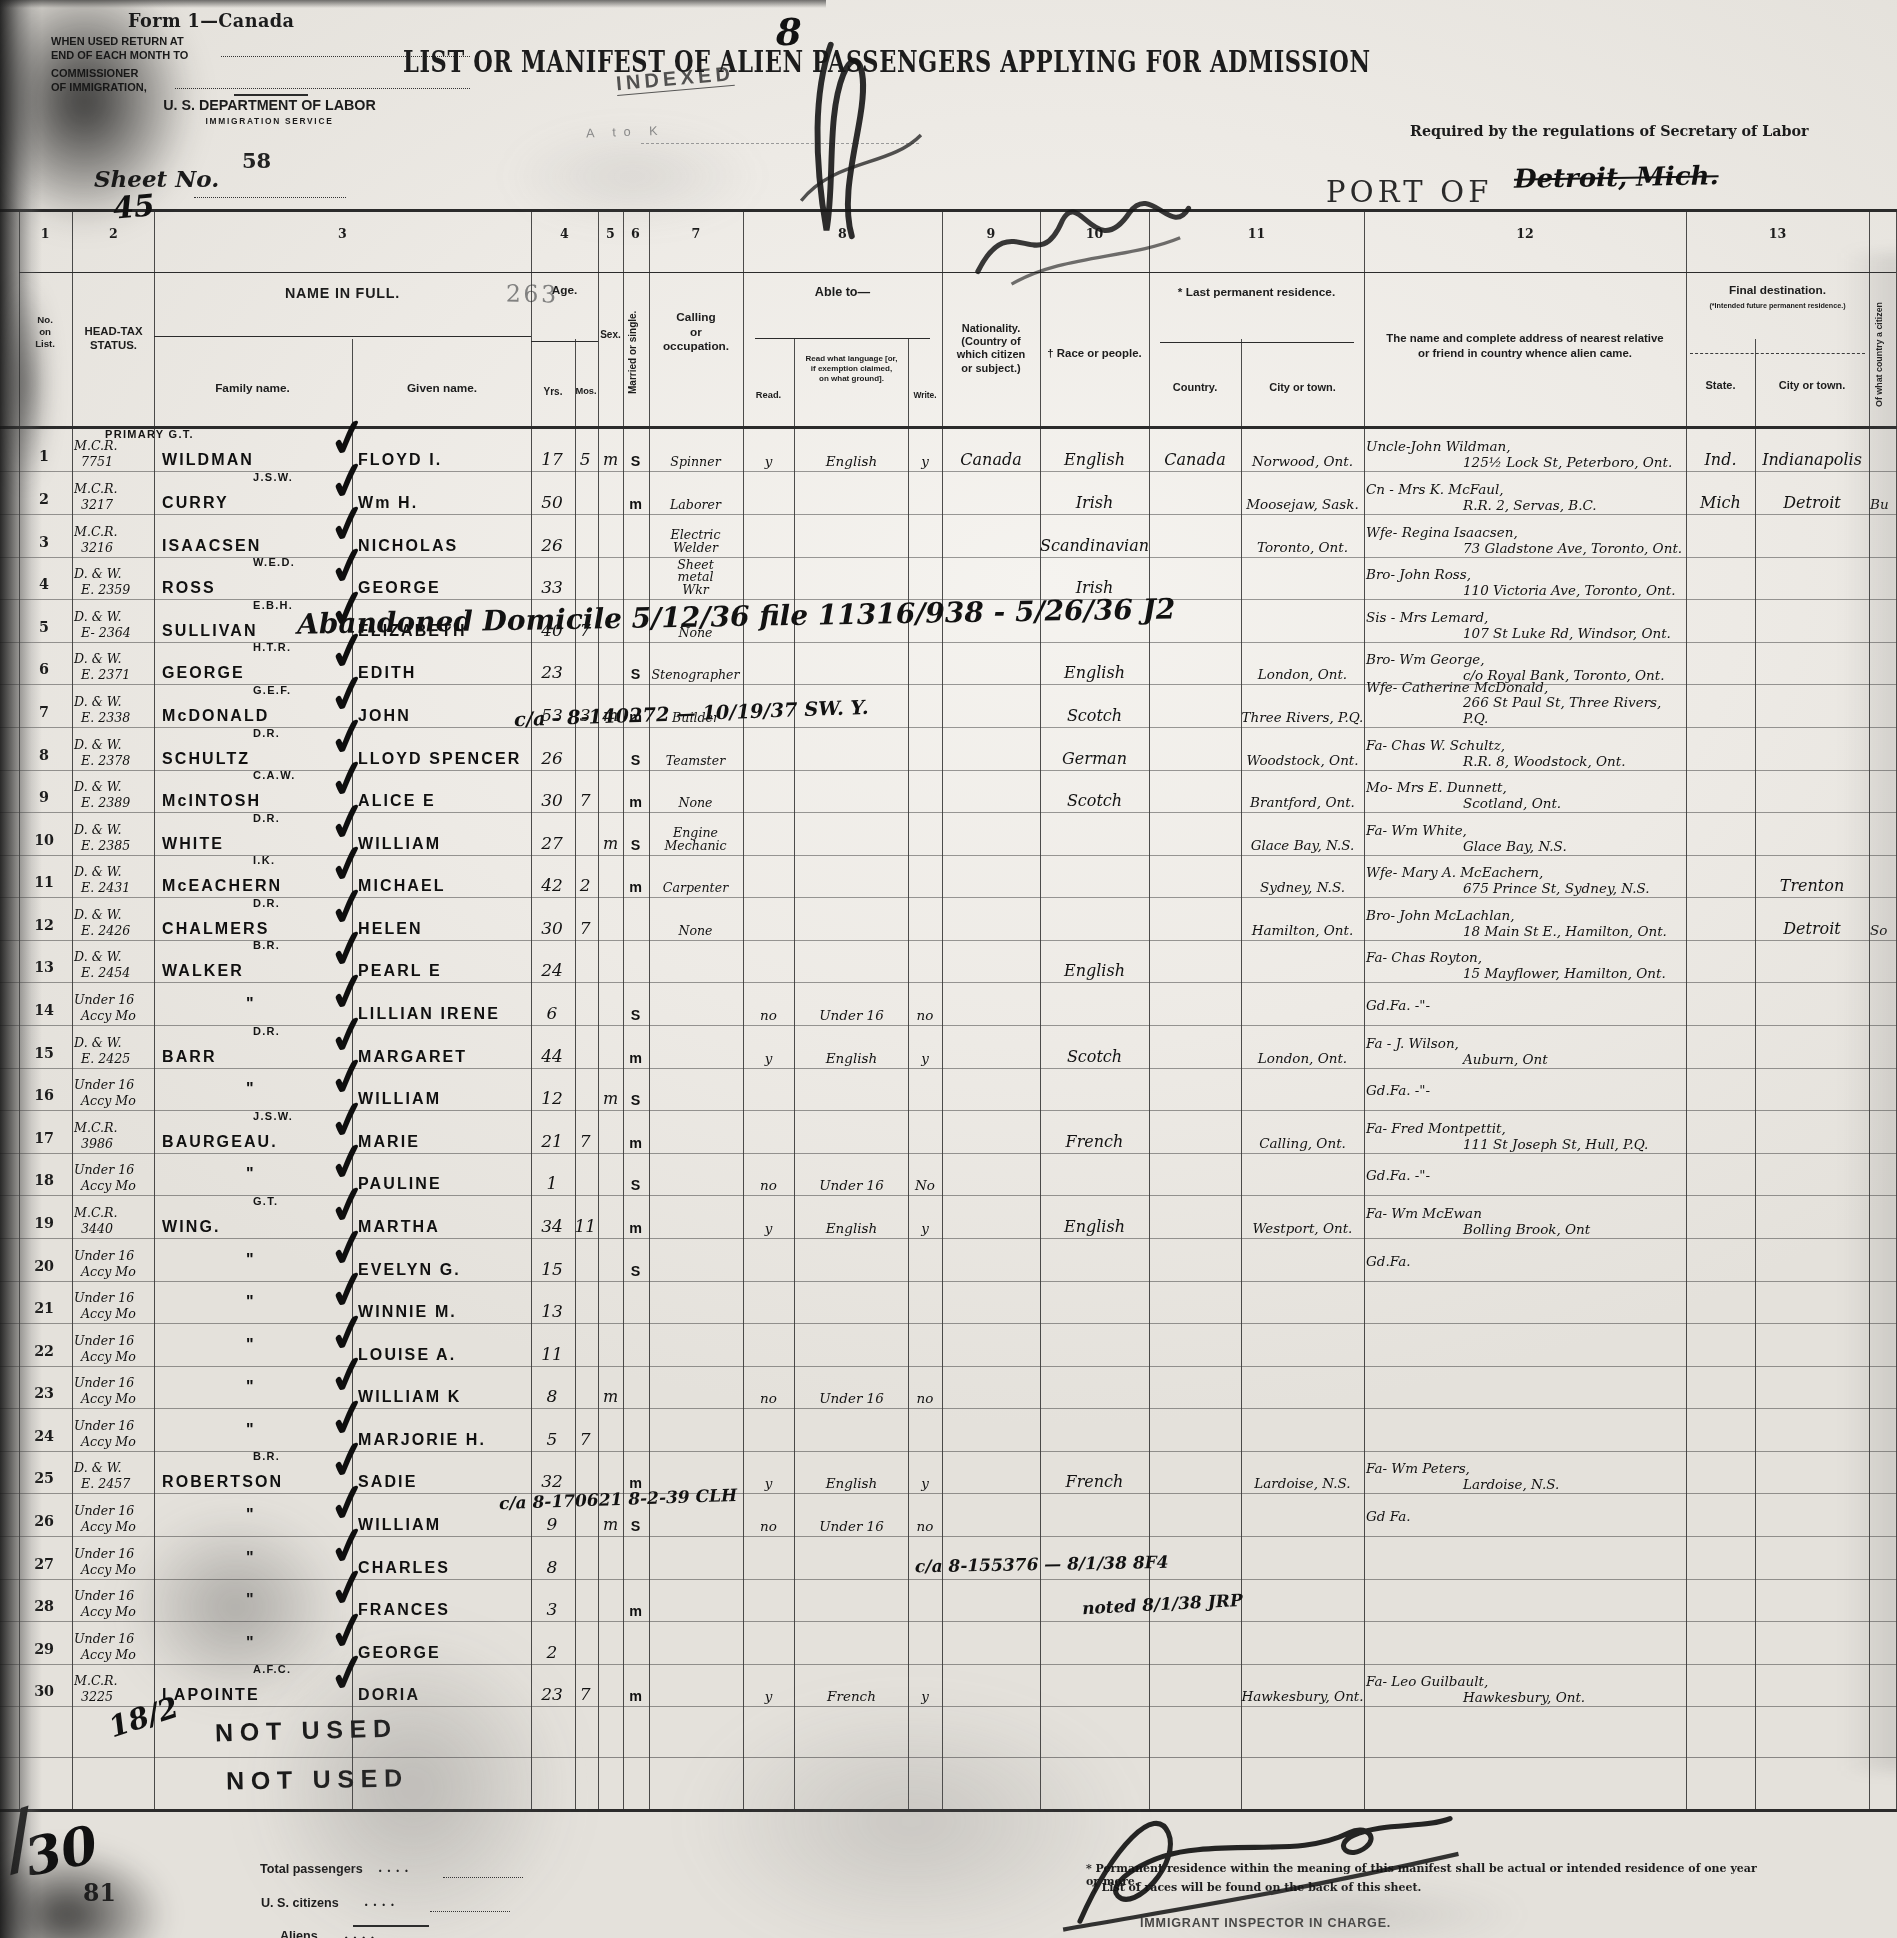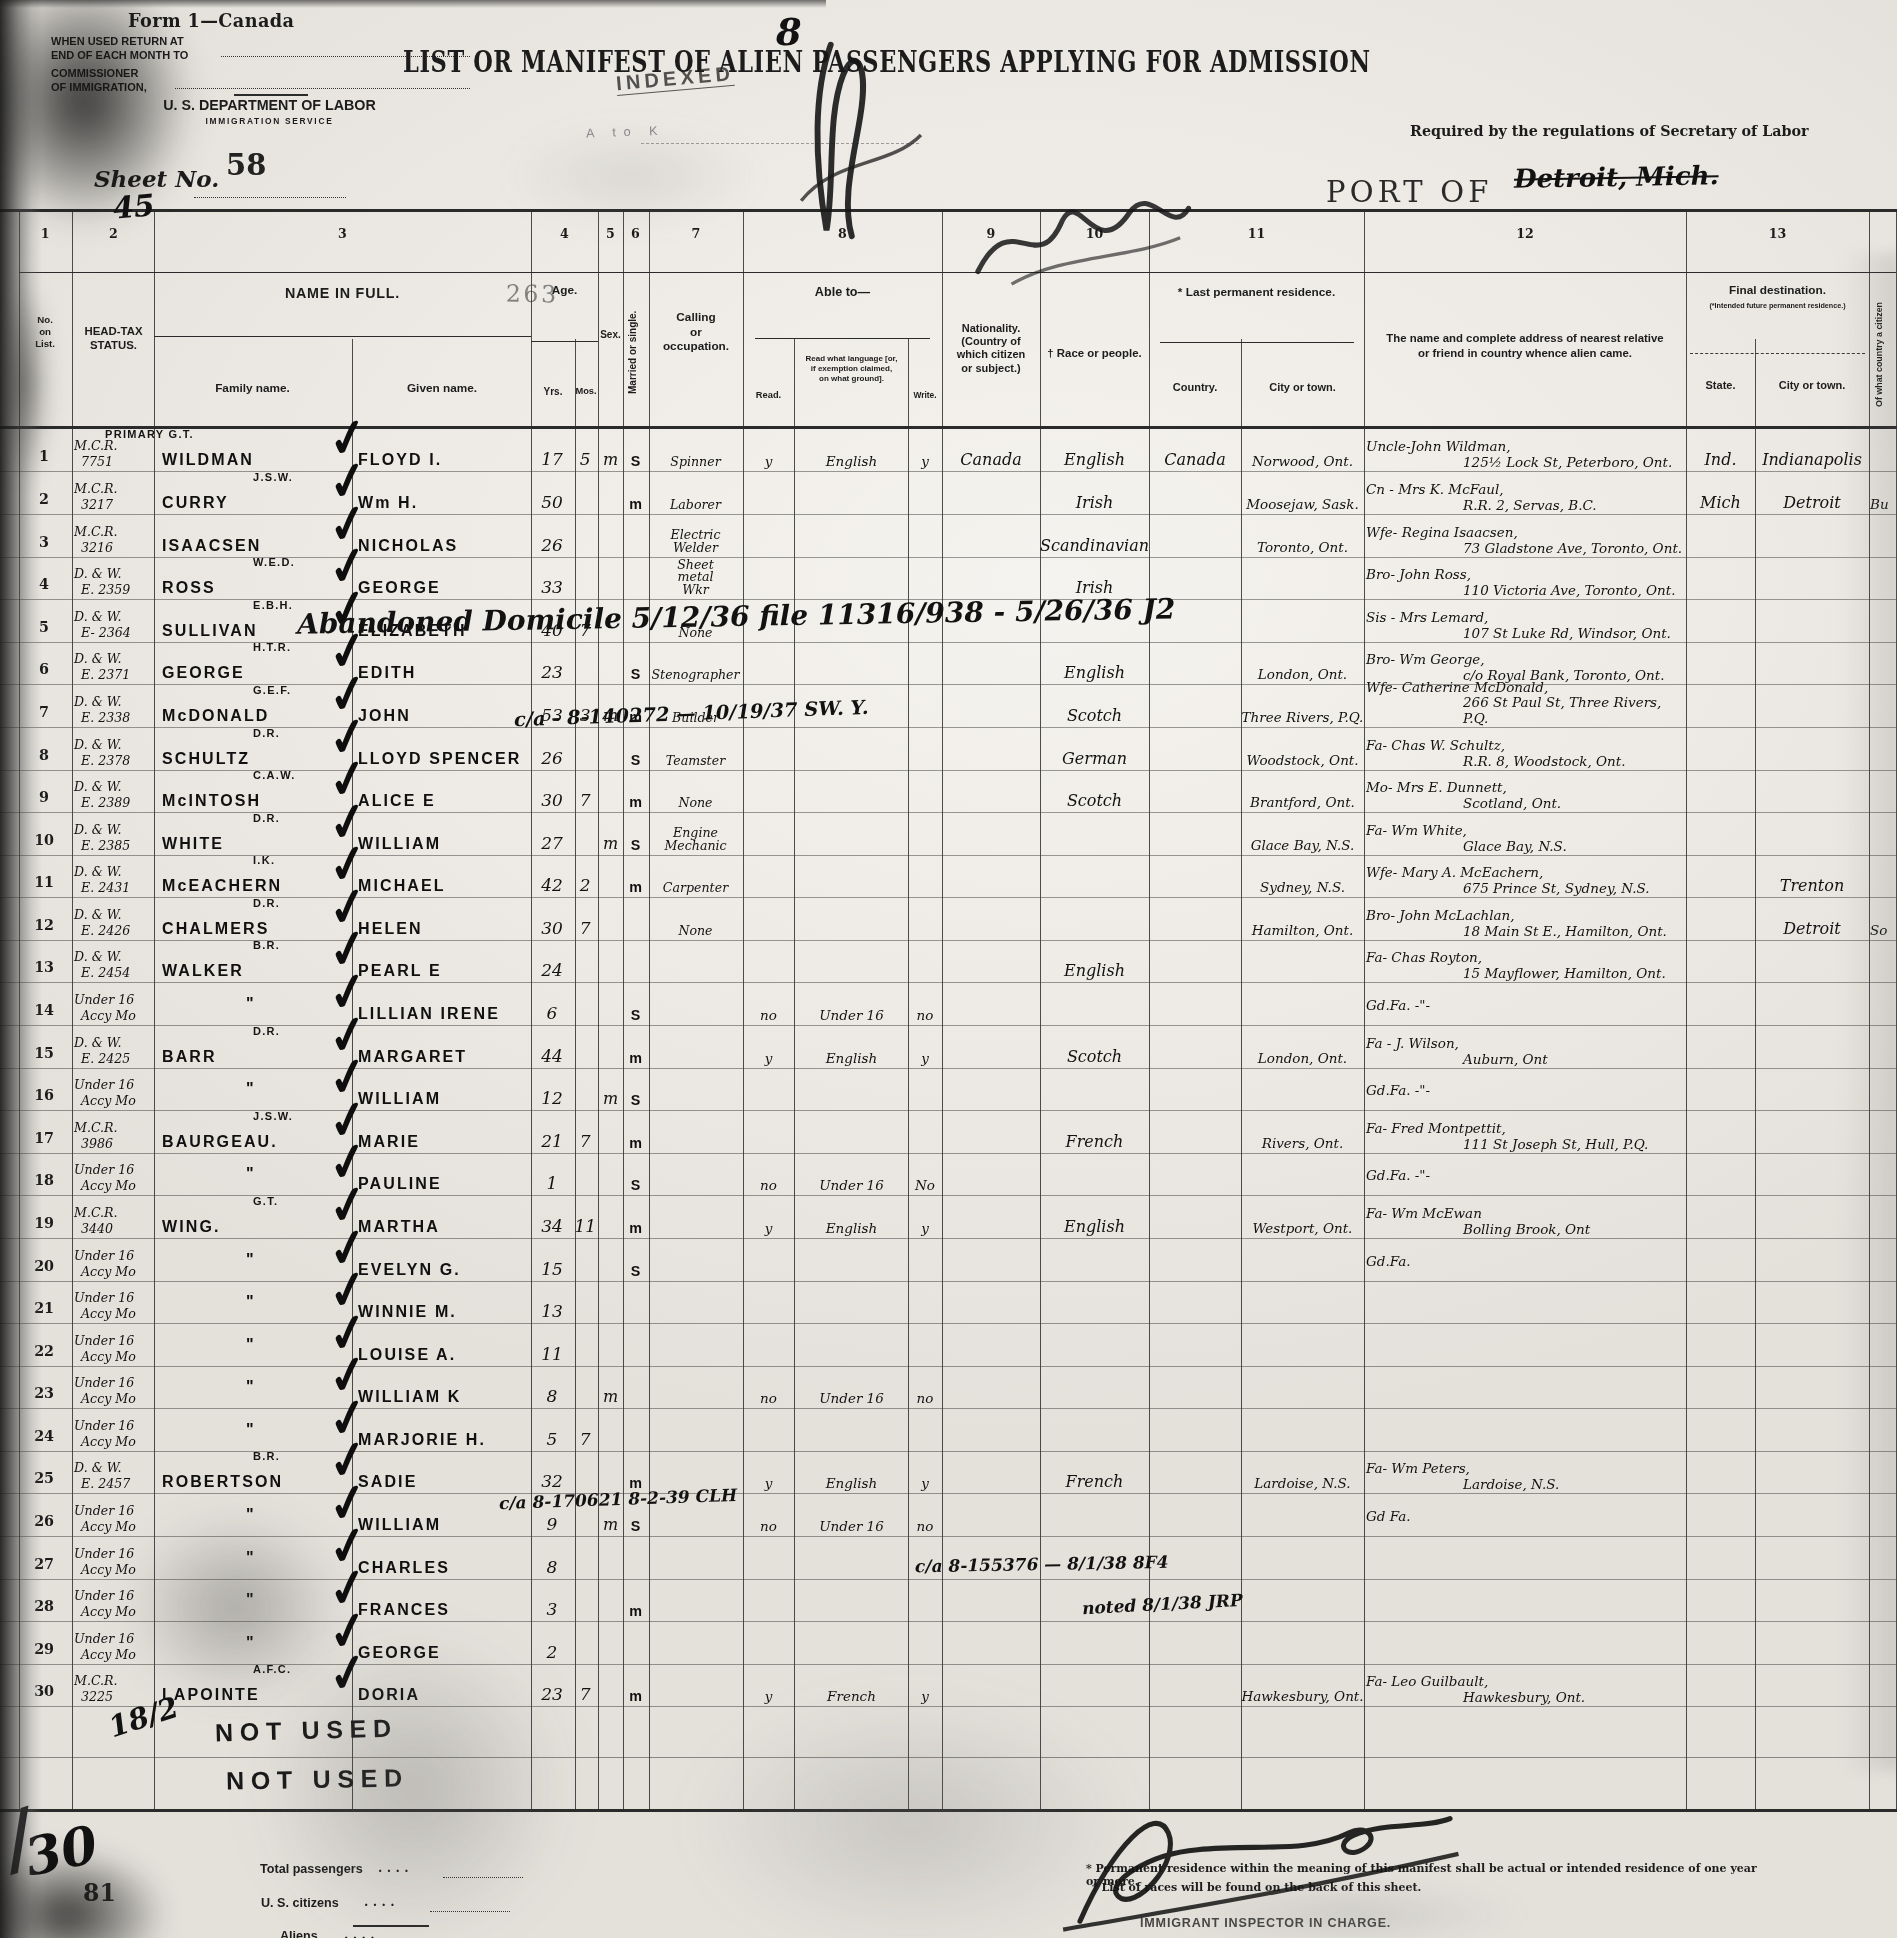--- a/index.html
+++ b/index.html
@@ -51,21 +51,21 @@
 
   <div class="abs" style="left:616px;top:67px;font-family:'Liberation Sans',sans-serif;font-weight:800;font-size:20px;letter-spacing:4.2px;color:#262626;opacity:.78;transform:rotate(-5deg);border-bottom:1.7px solid #2e2e2e;">INDEXED</div>
   <div class="abs" style="left:586px;top:125px;font-family:'Liberation Sans',sans-serif;font-size:12.6px;letter-spacing:7.6px;color:#8a8a8a;transform:rotate(-2deg);">A to K</div>
   <div class="abs" style="left:641px;top:143px;width:278px;border-bottom:1.7px dashed #9a9a9a;height:0;"></div>
   <div class="abs" style="left:506px;top:280px;font-family:'DejaVu Serif',serif;font-size:23.6px;letter-spacing:2.5px;color:#6f6f6f;opacity:.85;transform:rotate(1deg);">263</div>
 
   <div class="abs printed" style="left:403px;top:44px;font-size:30px;white-space:nowrap;transform:scaleX(.75);transform-origin:left top;letter-spacing:0.8px;">LIST OR MANIFEST OF ALIEN PASSENGERS APPLYING FOR ADMISSION</div>
   <div class="abs printed" style="left:1410px;top:123px;font-size:14.3px;">Required by the regulations of Secretary of Labor</div>
 
   <div class="abs printed" style="left:94px;top:165px;font-size:23px;font-style:italic;">Sheet No.</div>
-  <div class="abs printed" style="left:226px;top:148px;font-size:29px;color:#222;">58</div>
+  <div class="abs printed" style="left:242px;top:148px;font-size:21px;color:#222;">58</div>
   <div class="dots" style="left:194px;top:197px;width:152px;"></div>
   <div class="abs" style="left:1326px;top:175px;font-family:'DejaVu Serif',serif;font-size:29px;letter-spacing:4.2px;color:#2a2a2a;">PORT OF</div>
   <div class="abs hw" style="left:1514px;top:162px;font-size:26px;font-weight:bold;transform:rotate(-1deg);text-decoration:line-through;text-decoration-thickness:1.7px;">Detroit, Mich.</div>
   <div class="dots" style="left:1508px;top:209px;width:381px;"></div>
 
   <div id="numsrow">
       <div class="abs printed ctr" style="left: 18.6px; top: 226px; width: 53px; font-size: 12.6px;">1</div>
       <div class="abs printed ctr" style="left: 72px; top: 226px; width: 83px; font-size: 12.6px;">2</div>
       <div class="abs printed ctr" style="left: 154px; top: 226px; width: 377px; font-size: 12.6px;">3</div>
       <div class="abs printed ctr" style="left: 531px; top: 226px; width: 67px; font-size: 12.6px;">4</div>
@@ -405,21 +405,21 @@
         <span class="cell hw" style="left: 74px; width: 101px; bottom: 18.6px; font-size: 12.6px;">M.C.R.</span>
         <span class="cell hw" style="left: 81px; width: 101px; bottom: 2.5px; font-size: 12.6px;">3986</span>
         <span class="ann" style="left: 253px; top: 0px;">J.S.W.</span>
         <span class="check" style="left: 329px; top: -11.8px;">✓</span>
         <span class="cell hand" style="left: 162px; width: 190px;">BAURGEAU.</span>
         <span class="cell hand" style="left: 358px; width: 177px; text-align: left;">MARIE</span>
         <span class="cell hw num" style="left: 530px; width: 44px; text-align: center;">21</span>
         <span class="cell hw num" style="left: 573px; width: 24.5px; text-align: center;">7</span>
         <span class="cell hand mar" style="left: 623px; width: 25px; text-align: center;">m</span>
         <span class="cell hw" style="left: 1040px; width: 109px; text-align: center;">French</span>
-        <span class="cell hw city" style="left: 1241px; width: 123px; text-align: center;">Rivers, Ont.</span>
+        <span class="cell hw city" style="left: 1241px; width: 123px; text-align: center;">Calling, Ont.</span>
         <div class="cell hw" style="left: 1366px; width: 319px; bottom: 0.8px;"><span class="rel1">Fa- Fred Montpettit,</span><span class="rel2">111 St Joseph St, Hull, P.Q.</span></div>
       </div>
       <div class="row" style="top: 1152px;">
         <span class="cell printed ctr" style="left: 18.6px; width: 51px; bottom: 6.7px; font-size: 14.3px;">18</span>
         <span class="cell hw" style="left: 74px; width: 101px; bottom: 18.6px; font-size: 12.6px;">Under 16</span>
         <span class="cell hw" style="left: 81px; width: 101px; bottom: 2.5px; font-size: 12.6px;">Accy Mo</span>
         <span class="check" style="left: 329px; top: -11.8px;">✓</span>
         <span class="cell hand" style="left: 246px; width: 34px; bottom: 11.8px;">"</span>
         <span class="cell hand" style="left: 358px; width: 177px; text-align: left;">PAULINE</span>
         <span class="cell hw num" style="left: 530px; width: 44px; text-align: center;">1</span>

